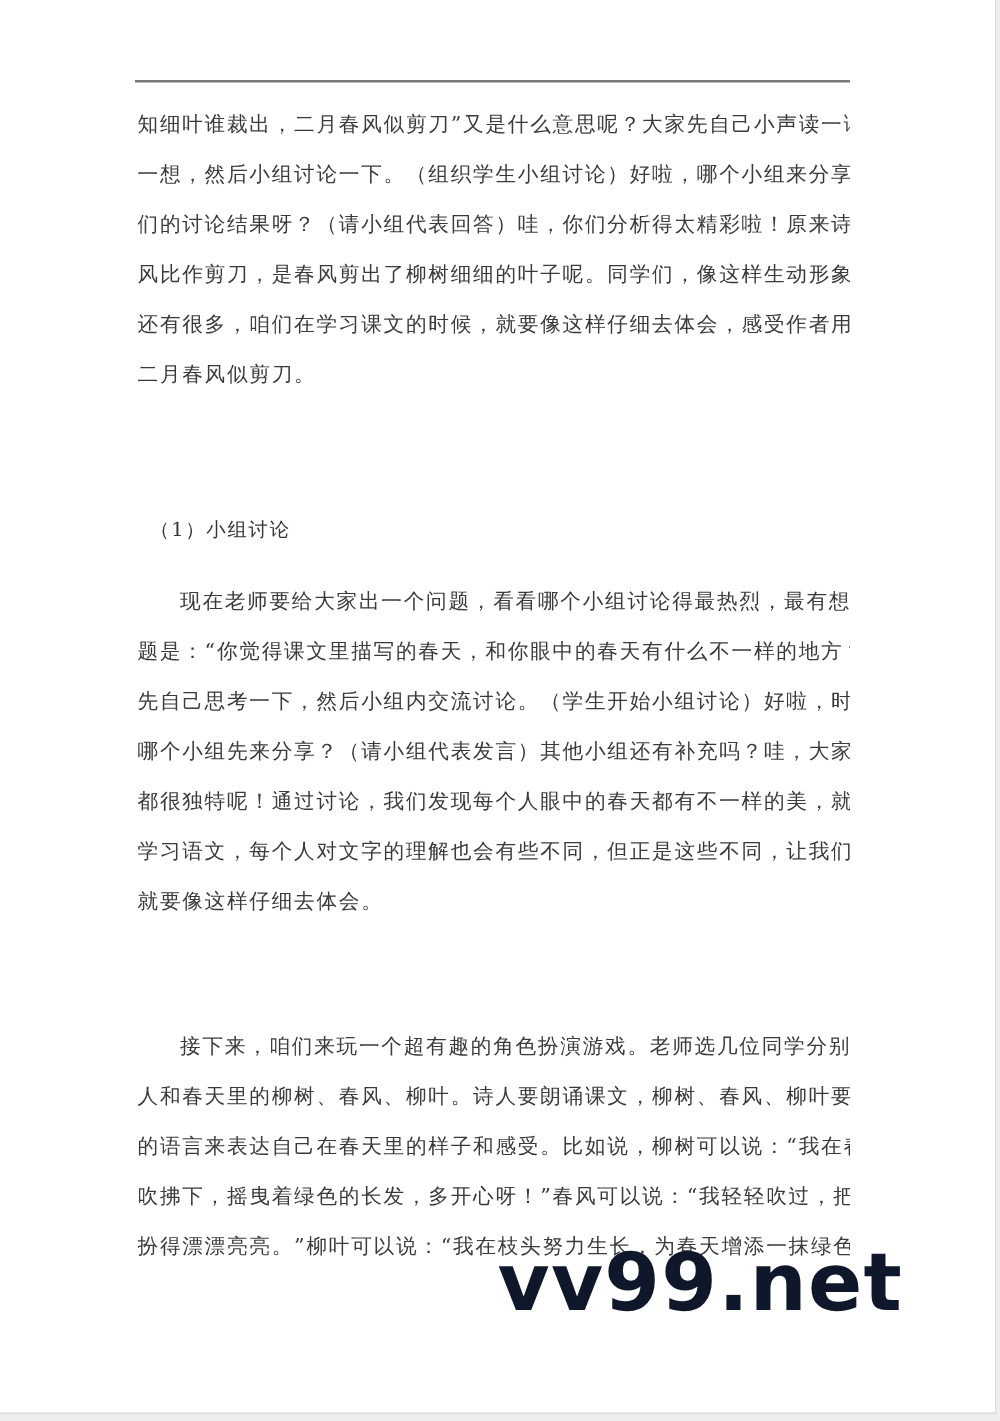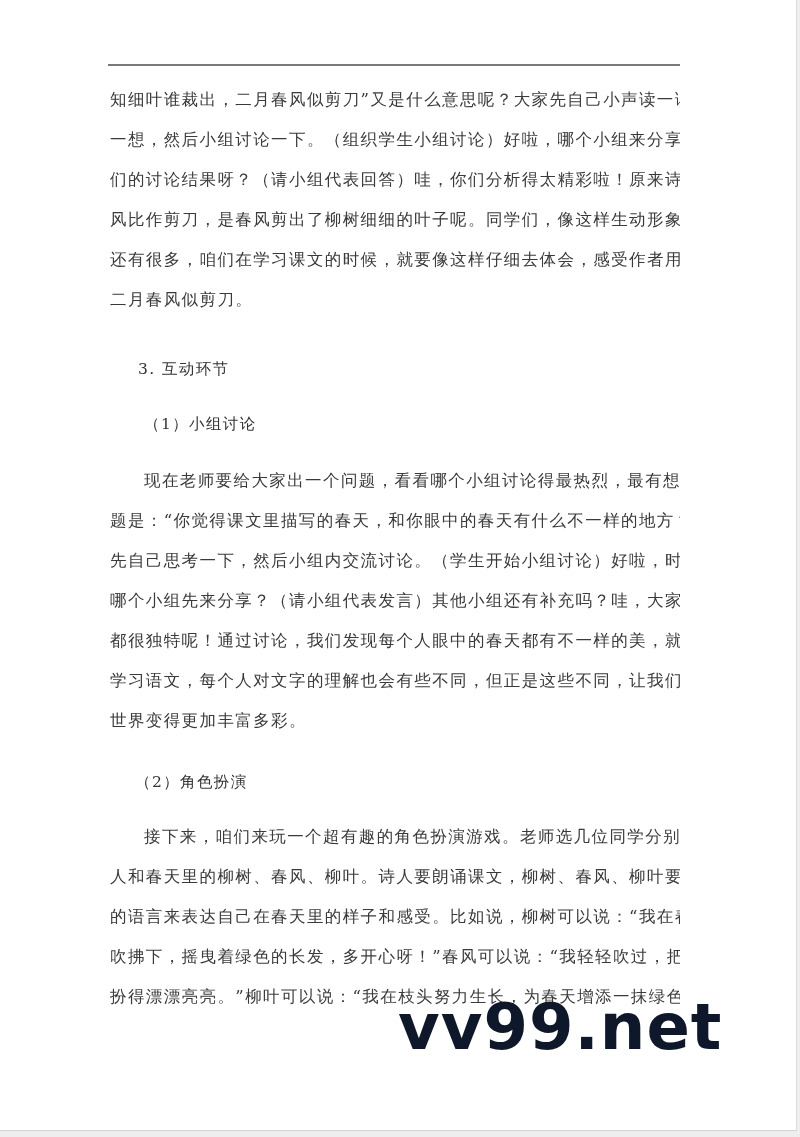--- a/index.html
+++ b/index.html
@@ -41,41 +41,35 @@
 
   <div class="body-text" style="top:80px;">
     <div class="line">知细叶谁裁出，二月春风似剪刀”又是什么意思呢？大家先自己小声读一读，想</div>
     <div class="line">一想，然后小组讨论一下。（组织学生小组讨论）好啦，哪个小组来分享一下你</div>
     <div class="line">们的讨论结果呀？（请小组代表回答）哇，你们分析得太精彩啦！原来诗人把春</div>
     <div class="line">风比作剪刀，是春风剪出了柳树细细的叶子呢。同学们，像这样生动形象的诗句</div>
     <div class="line">还有很多，咱们在学习课文的时候，就要像这样仔细去体会，感受作者用词的巧</div>
     <div class="line">二月春风似剪刀。</div>
   </div>
 
-  <div class="body-text heading" style="top:349px; left:138px;">
-    <div class="line">3. 互动环节</div>
-  </div>
 
-  <div class="body-text heading" style="top:404px; left:144px;">
+  <div class="body-text heading" style="top:404px; left:120px;">
     <div class="line">（1）小组讨论</div>
   </div>
 
   <div class="body-text" style="top:461px;">
     <div class="line" style="text-indent:34px;">现在老师要给大家出一个问题，看看哪个小组讨论得最热烈，最有想法。问</div>
     <div class="line">题是：“你觉得课文里描写的春天，和你眼中的春天有什么不一样的地方？”大家</div>
     <div class="line">先自己思考一下，然后小组内交流讨论。（学生开始小组讨论）好啦，时间到！</div>
     <div class="line">哪个小组先来分享？（请小组代表发言）其他小组还有补充吗？哇，大家的想法</div>
     <div class="line">都很独特呢！通过讨论，我们发现每个人眼中的春天都有不一样的美，就像我们</div>
     <div class="line">学习语文，每个人对文字的理解也会有些不同，但正是这些不同，让我们的语文</div>
-    <div class="line">世界变得更加丰富多彩。</div>
+    <div class="line">就要像这样仔细去体会。</div>
   </div>
 
-  <div class="body-text heading" style="top:762px; left:135px;">
-    <div class="line">（2）角色扮演</div>
-  </div>
 
   <div class="body-text" style="top:817px;">
     <div class="line" style="text-indent:34px;">接下来，咱们来玩一个超有趣的角色扮演游戏。老师选几位同学分别扮演诗</div>
     <div class="line">人和春天里的柳树、春风、柳叶。诗人要朗诵课文，柳树、春风、柳叶要用自己</div>
     <div class="line">的语言来表达自己在春天里的样子和感受。比如说，柳树可以说：“我在春风的</div>
     <div class="line">吹拂下，摇曳着绿色的长发，多开心呀！”春风可以说：“我轻轻吹过，把柳树打</div>
     <div class="line">扮得漂漂亮亮。”柳叶可以说：“我在枝头努力生长，为春天增添一抹绿色。”谁</div>
   </div>
 
   <div class="watermark">vv99.net</div>

